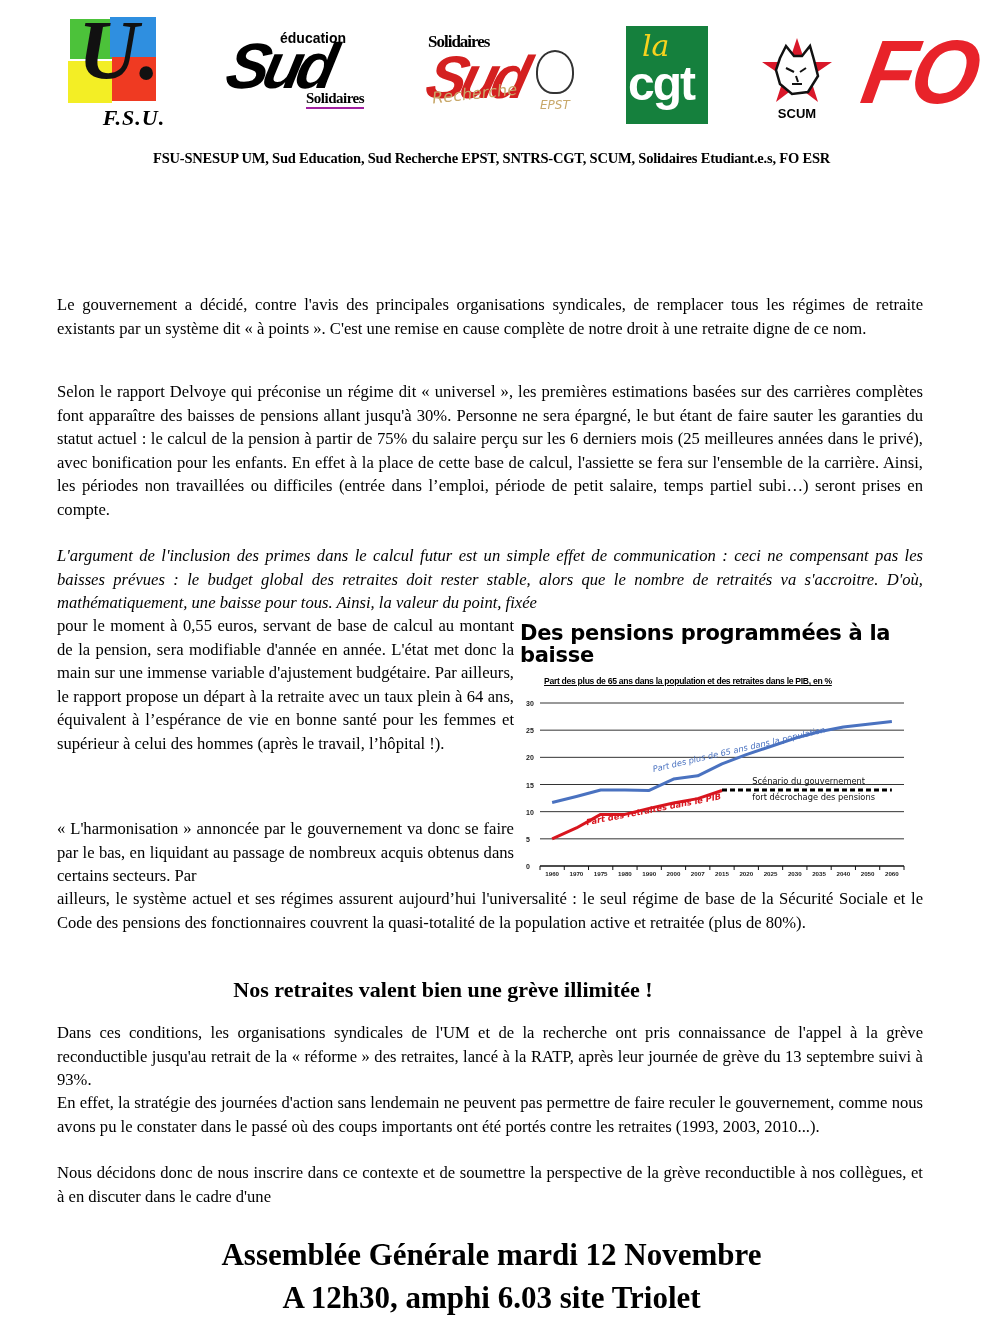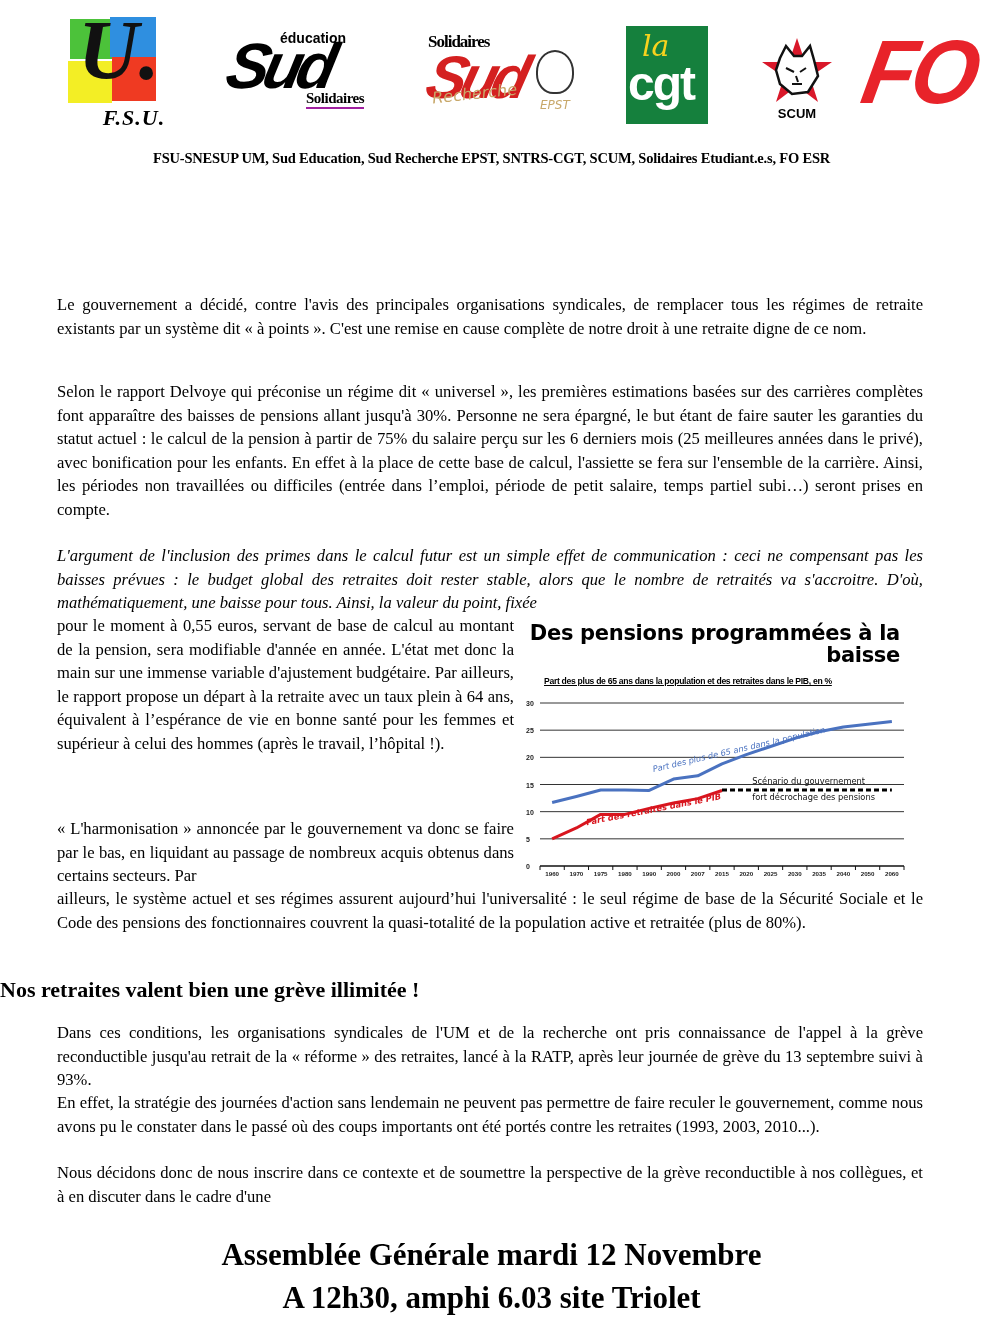--- a/index.html
+++ b/index.html
@@ -43,21 +43,21 @@
   .orgs { position: absolute; left: 0; width: 983px; top: 150px; text-align: center; font: bold 14.5px "Liberation Serif", serif; letter-spacing: -0.2px; }
   .title { position: absolute; left: 0; width: 983px; top: 194px; text-align: center; font: bold 29px "Liberation Serif", serif; line-height: 39px; }
 
   .para { position: absolute; left: 57px; width: 866px; font: 16.6px "Liberation Serif", serif; line-height: 23.5px; text-align: justify; margin: 0; }
   .p1 { top: 293px; }
   .p2 { top: 380px; }
   .p3 { top: 544px; font-style: italic; }
   .p4 { top: 614px; width: 457px; }
   .p5 { top: 817px; width: 457px; }
   .p5b { top: 887px; }
-  .h2 { position: absolute; left: 0; width: 814px; top: 977px; font: bold 22px "Liberation Serif", serif; }
+  .h2 { position: absolute; left: 0; width: 814px; top: 977px; text-align: center; font: bold 22px "Liberation Serif", serif; padding-left: 36px; }
   .p6 { top: 1021px; }
   .p7 { top: 1091px; }
   .p8 { top: 1161px; }
   .final { position: absolute; left: 0; width: 983px; top: 1233px; text-align: center; font: bold 31px "Liberation Serif", serif; line-height: 43px; }
 
   
   .chart-title { position: absolute; left: 520px; top: 622px; font: 900 21px "DejaVu Sans", sans-serif; line-height: 22px; letter-spacing: -0.3px; }
   .chart-sub { position: absolute; left: 544px; top: 676px; font: bold 8.6px "Liberation Sans", sans-serif; letter-spacing: -0.3px; text-decoration: underline; }
   #chart { position: absolute; left: 518px; top: 690px; }
 </style>
@@ -119,21 +119,21 @@
 <div class="h2">Nos retraites valent bien une grève illimitée !</div>
 <p class="para p6">Dans ces conditions, les organisations syndicales de l'UM et de la recherche ont pris connaissance de l'appel à la grève reconductible jusqu'au retrait de la « réforme » des retraites, lancé à la RATP, après leur journée de grève du 13 septembre suivi à 93%.</p>
 <p class="para p7">En effet, la stratégie des journées d'action sans lendemain ne peuvent pas permettre de faire reculer le gouvernement, comme nous avons pu le constater dans le passé où des coups importants ont été portés contre les retraites (1993, 2003, 2010...).</p>
 <p class="para p8">Nous décidons donc de nous inscrire dans ce contexte et de soumettre la perspective de la grève reconductible à nos collègues, et à en discuter dans le cadre d'une</p>
 
 <div class="final">
   <div>Assemblée Générale mardi 12 Novembre</div>
   <div>A 12h30, amphi 6.03 site Triolet</div>
 </div>
 
-<div class="chart-title" style="width:380px;text-align:right;">Des pensions programmées à la baisse</div>
+<div class="chart-title" style="width:380px;">Des pensions programmées à la baisse</div>
 <div class="chart-sub">Part des plus de 65 ans dans la population et des retraites dans le PIB, en %</div>
 <svg id="chart" width="390" height="190">
     <text x="8" y="179" font-size="7" font-family="Liberation Sans, sans-serif" font-weight="bold" fill="#222">0</text>
     <line x1="22" x2="386" y1="148.83333333333334" y2="148.83333333333334" stroke="#333" stroke-width="1"></line>
     <text x="8" y="151.83333333333334" font-size="7" font-family="Liberation Sans, sans-serif" font-weight="bold" fill="#222">5</text>
     <line x1="22" x2="386" y1="121.66666666666667" y2="121.66666666666667" stroke="#333" stroke-width="1"></line>
     <text x="8" y="124.66666666666667" font-size="7" font-family="Liberation Sans, sans-serif" font-weight="bold" fill="#222">10</text>
     <line x1="22" x2="386" y1="94.5" y2="94.5" stroke="#333" stroke-width="1"></line>
     <text x="8" y="97.5" font-size="7" font-family="Liberation Sans, sans-serif" font-weight="bold" fill="#222">15</text>
     <line x1="22" x2="386" y1="67.33333333333334" y2="67.33333333333334" stroke="#333" stroke-width="1"></line>

